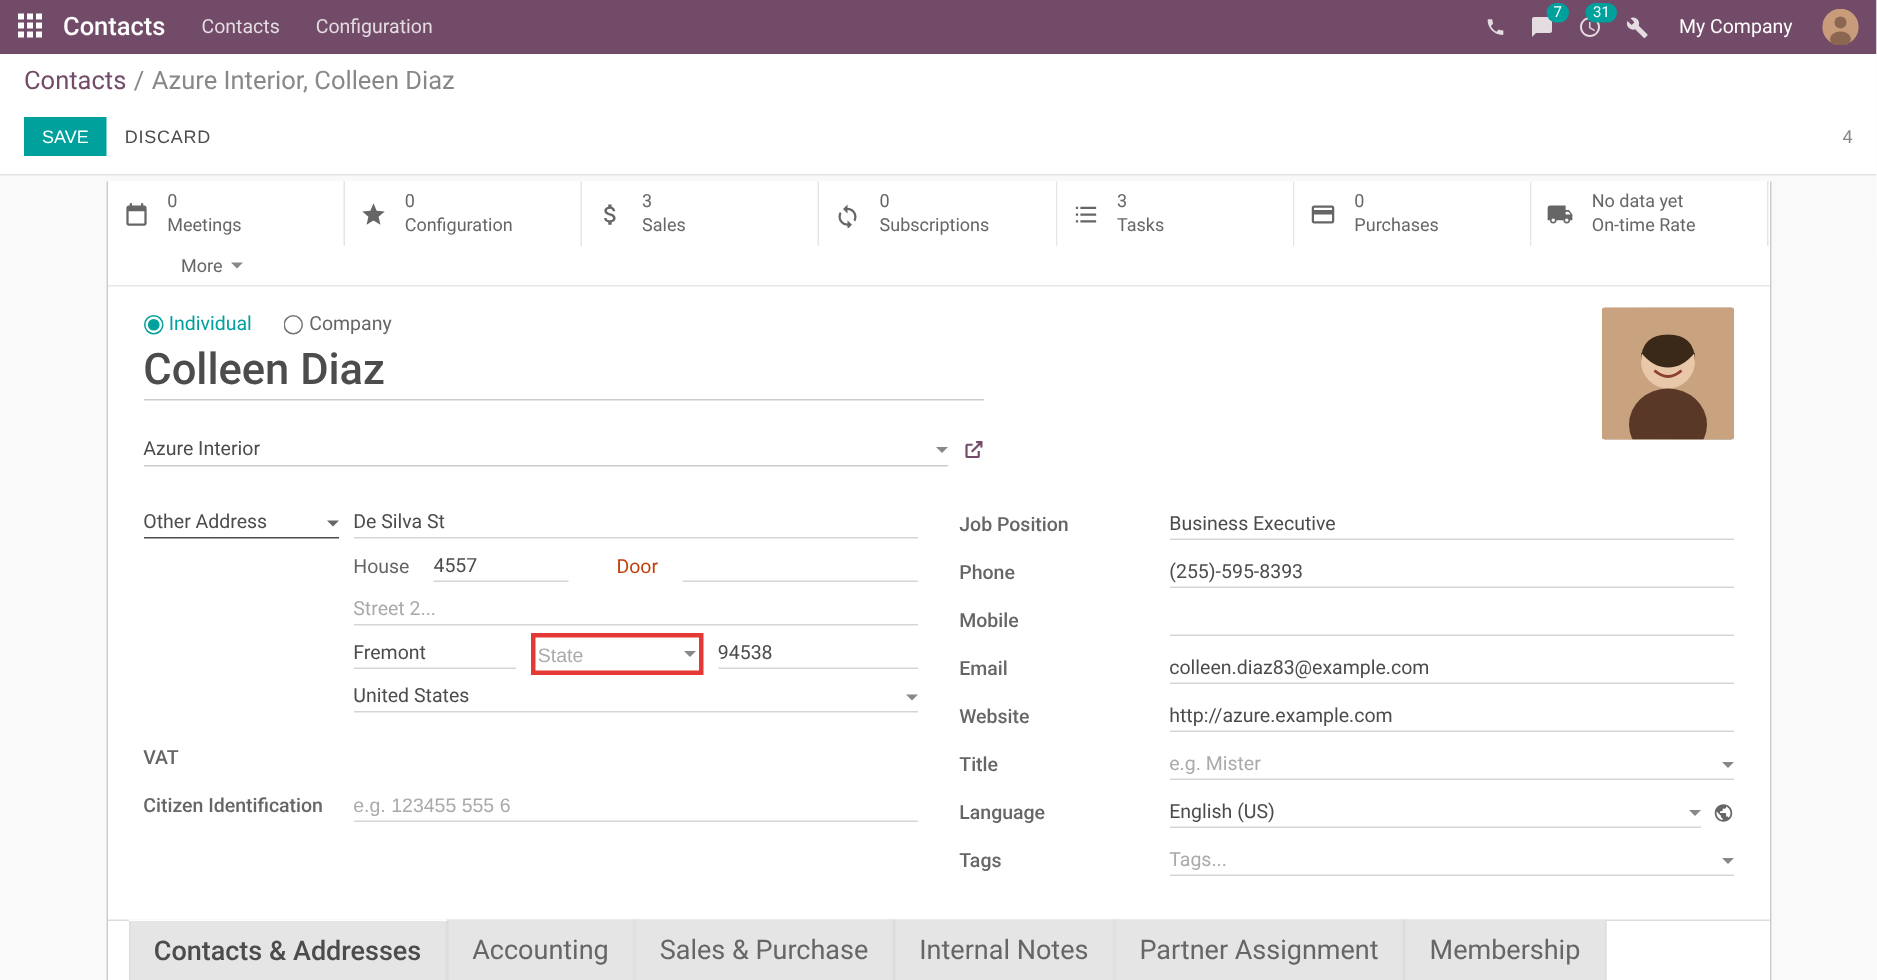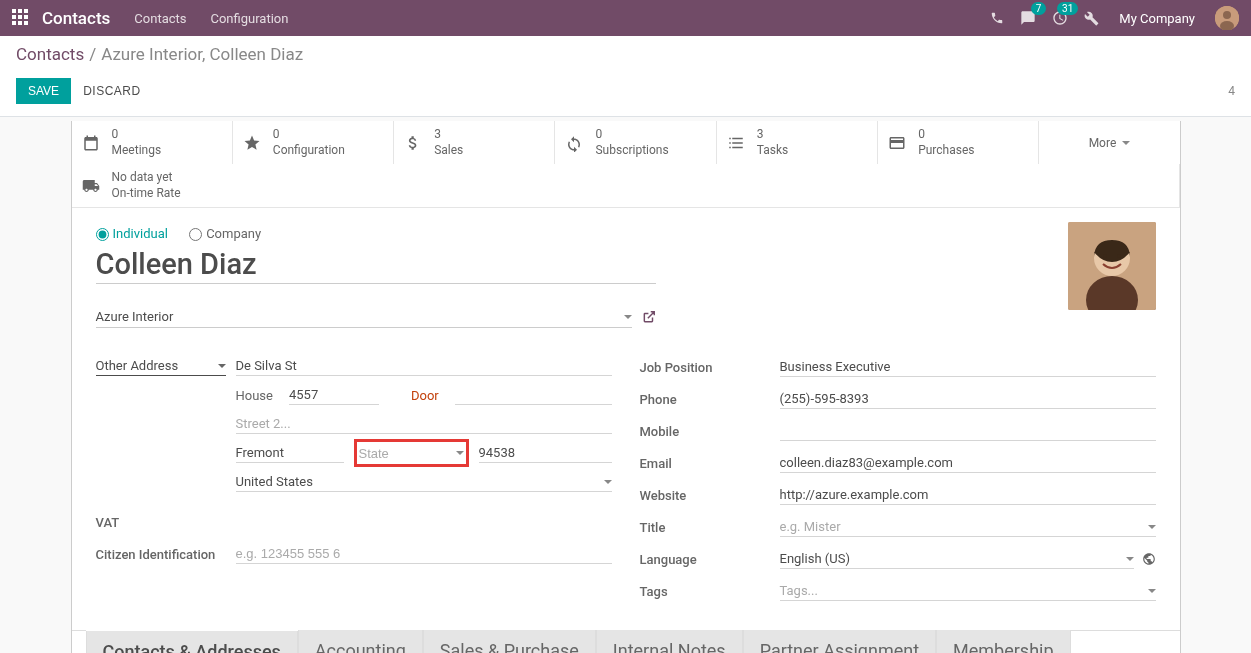--- a/index.html
+++ b/index.html
@@ -219,34 +219,34 @@
       <span class="sicon">
             <svg width="18" height="18" viewBox="0 0 24 24" fill="currentColor">
               <path d="M20 4H4c-1.11 0-1.99.89-1.99 2L2 18c0 1.11.89 2 2 2h16c1.11 0 2-.89 2-2V6c0-1.11-.89-2-2-2zm0 14H4v-6h16v6zm0-10H4V6h16v2z"></path>
             </svg>
           </span>
       <span class="stext">
             <span class="snum">0</span>
             <span>Purchases</span>
           </span>
     </div>
+    <div class="stat-btn">
+      <span class="sicon">
+            <svg width="18" height="18" viewBox="0 0 24 24" fill="currentColor">
+              <path d="M20 8h-3V4H3c-1.1 0-2 .9-2 2v11h2c0 1.66 1.34 3 3 3s3-1.34 3-3h6c0 1.66 1.34 3 3 3s3-1.34 3-3h2v-5l-3-4zM6 18.5c-.83 0-1.5-.67-1.5-1.5s.67-1.5 1.5-1.5 1.5.67 1.5 1.5-.67 1.5-1.5 1.5zm13.5-9l1.96 2.5H17V9.5h2.5zm-1.5 9c-.83 0-1.5-.67-1.5-1.5s.67-1.5 1.5-1.5 1.5.67 1.5 1.5-.67 1.5-1.5 1.5z"></path>
+            </svg>
+          </span>
+      <span class="stext">
+            <span class="snum">No data yet</span>
+            <span>On-time Rate</span>
+          </span>
+    </div>
     <div class="stat-btn more">
           <span>More</span>
         </div>
-    <div class="stat-btn">
-      <span class="sicon">
-            <svg width="18" height="18" viewBox="0 0 24 24" fill="currentColor">
-              <path d="M20 8h-3V4H3c-1.1 0-2 .9-2 2v11h2c0 1.66 1.34 3 3 3s3-1.34 3-3h6c0 1.66 1.34 3 3 3s3-1.34 3-3h2v-5l-3-4zM6 18.5c-.83 0-1.5-.67-1.5-1.5s.67-1.5 1.5-1.5 1.5.67 1.5 1.5-.67 1.5-1.5 1.5zm13.5-9l1.96 2.5H17V9.5h2.5zm-1.5 9c-.83 0-1.5-.67-1.5-1.5s.67-1.5 1.5-1.5 1.5.67 1.5 1.5-.67 1.5-1.5 1.5z"></path>
-            </svg>
-          </span>
-      <span class="stext">
-            <span class="snum">No data yet</span>
-            <span>On-time Rate</span>
-          </span>
-    </div>
   </div>
 
   <div class="sheet-body">
     <div class="contact-photo">
       <svg viewBox="0 0 88 88">
             <rect width="88" height="88" fill="#c9a380"></rect>
             <circle cx="44" cy="36" r="18" fill="#e8c8a8"></circle>
             <path d="M26 36 Q26 18 44 18 Q62 18 62 36 L62 30 Q54 40 44 40 Q34 40 26 30 Z" fill="#3a2818"></path>
             <ellipse cx="44" cy="78" rx="26" ry="24" fill="#5a3828"></ellipse>
             <circle cx="37" cy="34" r="2" fill="#3a2818"></circle>

